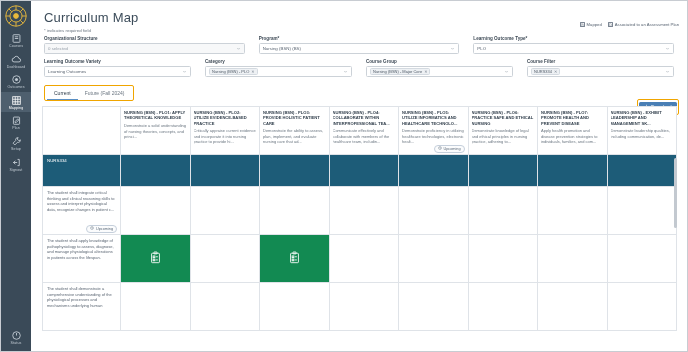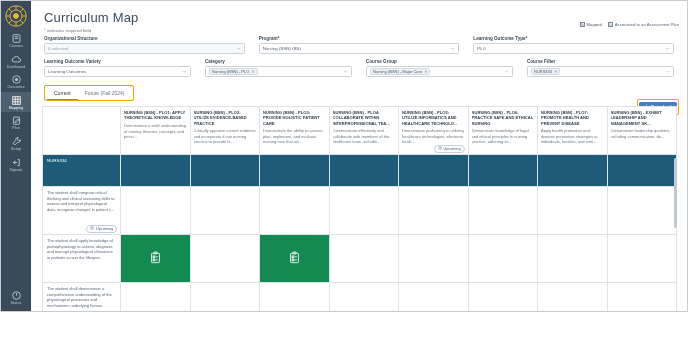--- a/index.html
+++ b/index.html
@@ -4,21 +4,21 @@
 <style>
   * { box-sizing: border-box; margin: 0; padding: 0; }
   html, body {
     width: 688px; height: 352px;
     font-family: "Liberation Sans", sans-serif;
     background: #ffffff;
     overflow: hidden;
   }
   .app {
     position: relative;
-    width: 688px; height: 312px;
+    width: 688px; height: 352px;
     display: flex;
     background: #ffffff;
     border: 1px solid #c8ccd2;
   }
 
   
   .sidebar {
     width: 30px;
     background: #3a4a58;
     display: flex;

